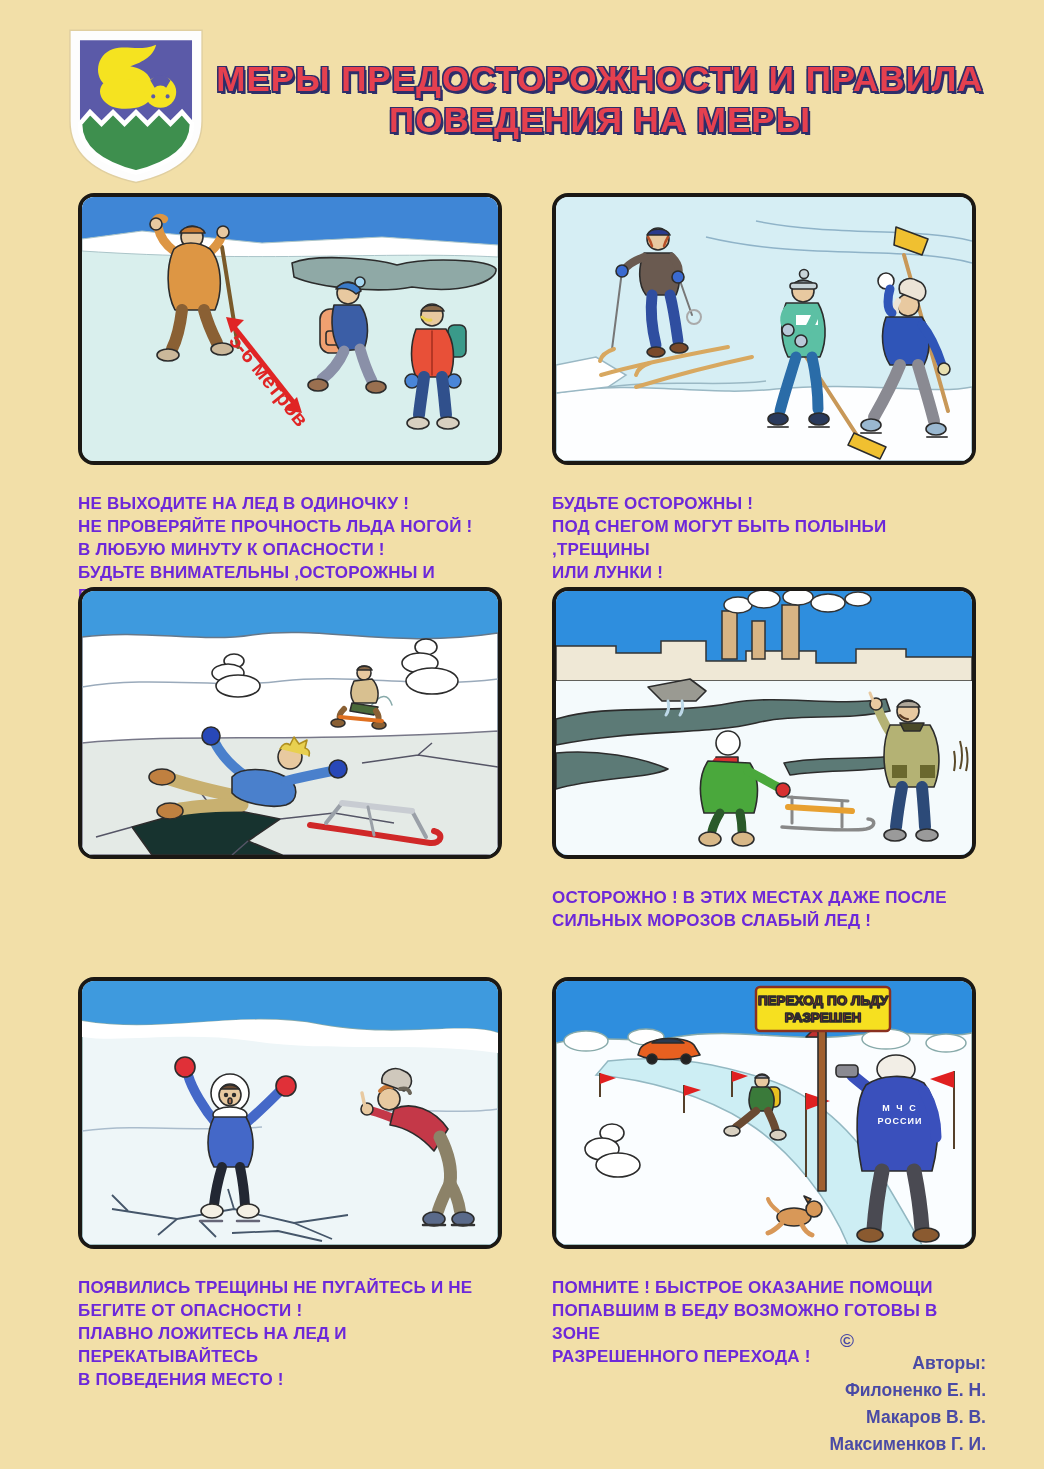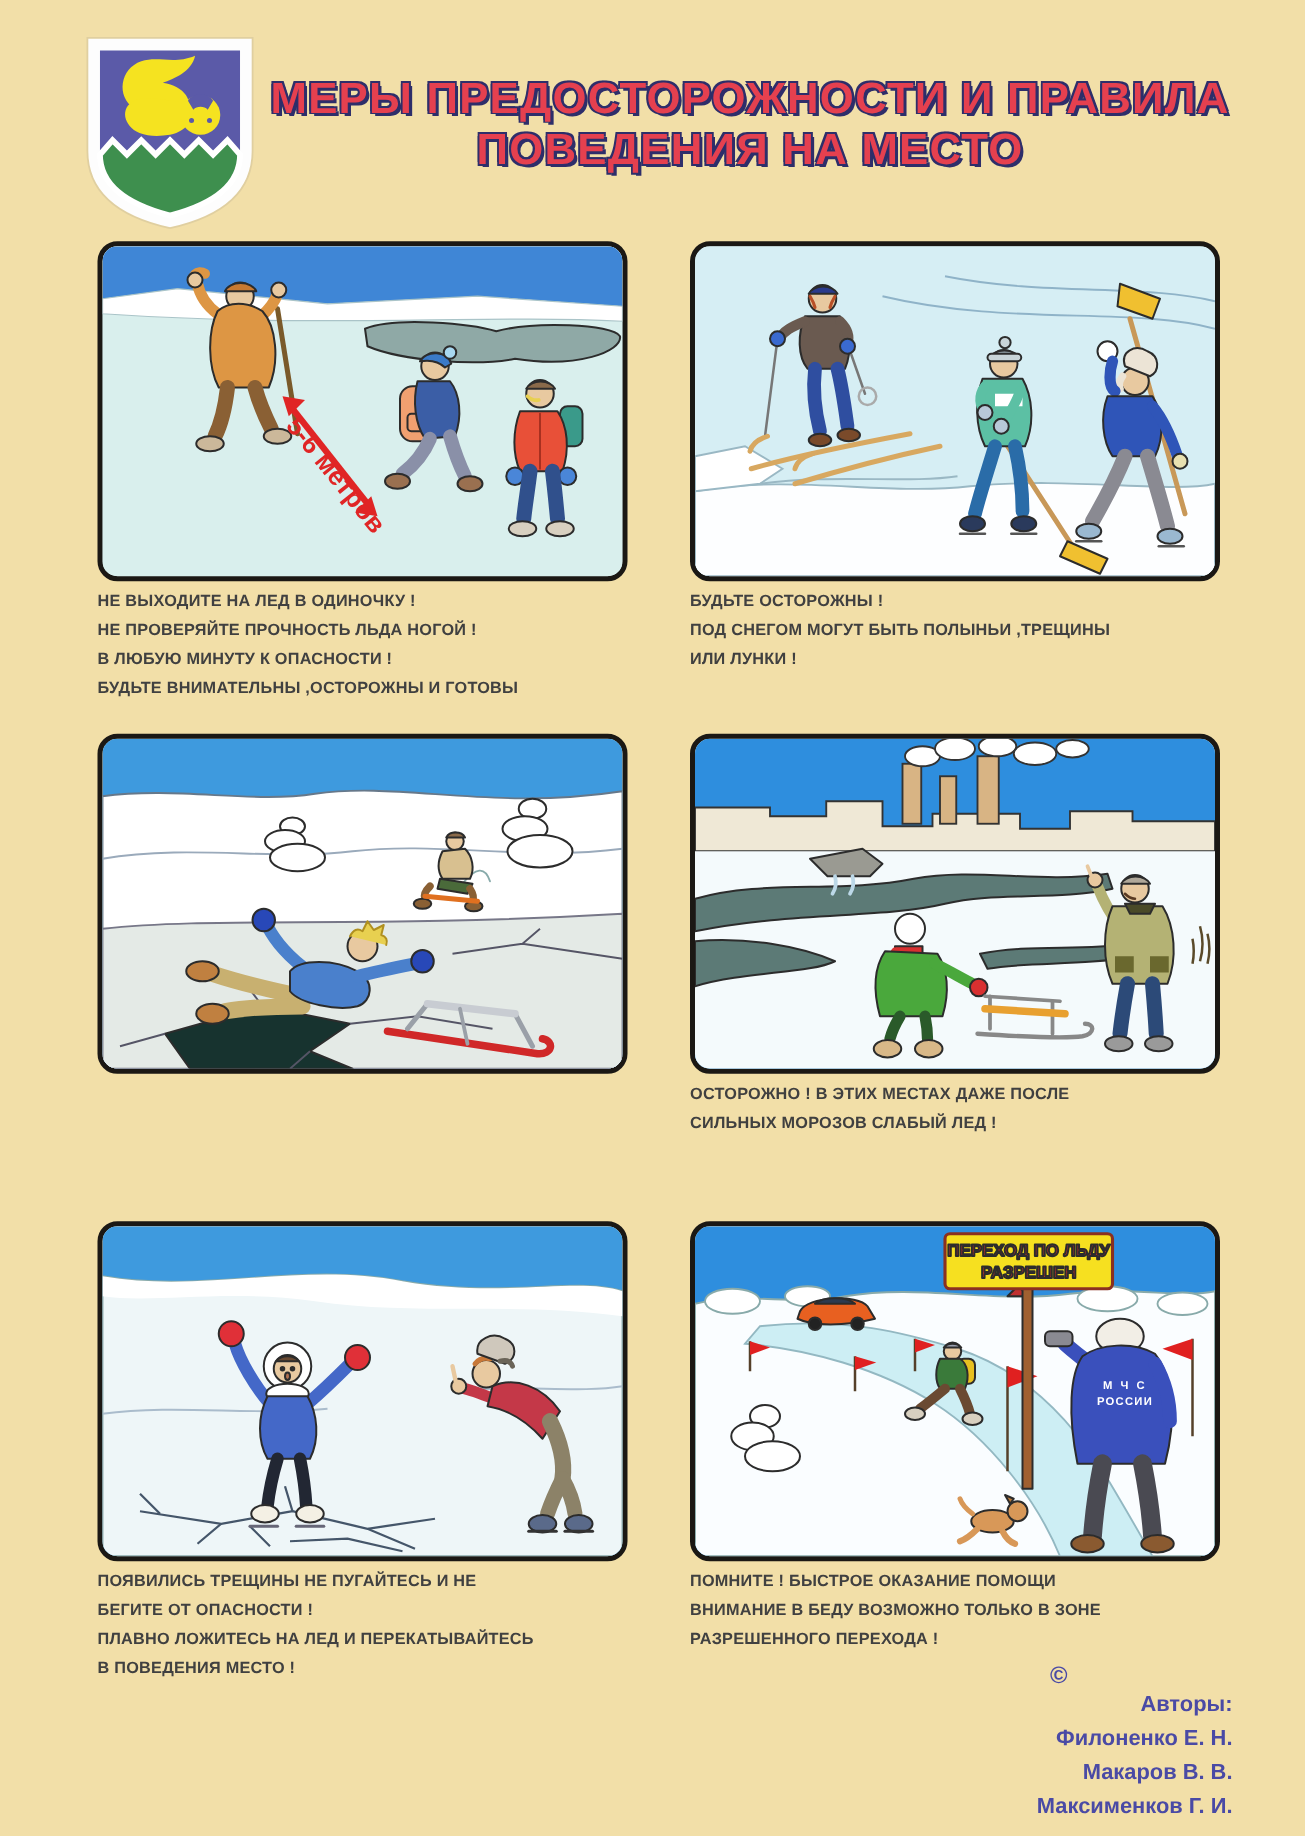--- a/index.html
+++ b/index.html
@@ -25,22 +25,22 @@
     display:grid;grid-template-columns:424px 424px;column-gap:50px;
     grid-template-rows:394px 390px auto;
   }
   .frame{
     width:416px;height:264px;
     border:4px solid #1b1814;border-radius:16px;
     overflow:hidden;background:#d9efef;
   }
   .frame svg{display:block;width:416px;height:264px;}
   .caption{
-    margin-top:4px;
-    color:#404040;font-weight:bold;font-size:13px;line-height:23px;
+    margin-top:27px;
+    color:#6d28d9;font-weight:bold;font-size:17px;line-height:23px;
     letter-spacing:.2px;
   }
   
   .copyright{
     position:absolute;left:840px;top:1330px;
     color:#4a4aa5;font-weight:bold;font-size:19px;
   }
   .credits{
     position:absolute;top:1330px;right:58px;width:300px;
     text-align:right;color:#4a4aa5;font-weight:bold;font-size:17.5px;line-height:27px;margin-top:20px;
@@ -58,21 +58,21 @@
     <path d="M11,68 L18,60 L26,68 L34,60 L42,68 L50,60 L58,68 L66,60 L74,68 L82,60 L89,68 C89,86 73,96 50,102 C27,96 11,86 11,68 Z" fill="#3e8f4e" stroke="#ffffff" stroke-width="3.2"></path>
     <path d="M30,42 C20,36 22,20 34,16 C44,13 52,18 64,13 C62,22 52,26 46,28 C58,30 64,38 59,47 C52,56 38,52 30,42 Z" fill="#f5e320"></path>
     <path d="M33,56 C24,52 22,42 30,38 C40,34 52,40 62,38 C66,46 60,55 50,57 C44,58 38,58 33,56 Z" fill="#f5e320"></path>
     <circle cx="67" cy="46" r="11" fill="#f5e320"></circle>
     <path d="M60,38 a8,7 0 0 1 14,0 l-3,5 a5,4 0 0 0 -8,0 Z" fill="#5b5aa8"></path>
     <circle cx="62" cy="49" r="1.4" fill="#5b5aa8"></circle>
     <circle cx="72" cy="49" r="1.4" fill="#5b5aa8"></circle>
   </svg>
   <div class="title">
     <div>МЕРЫ ПРЕДОСТОРОЖНОСТИ И ПРАВИЛА</div>
-    <div>ПОВЕДЕНИЯ НА МЕСТО</div>
+    <div>ПОВЕДЕНИЯ НА МЕРЫ</div>
   </div>
 </div>
 
 <div class="grid">
 
   <div class="cell">
     <div class="frame">
       <svg viewBox="0 0 416 264" preserveAspectRatio="none">
         <rect width="416" height="264" fill="#d9efed"></rect>
         <path d="M0,0 H416 V48 L300,40 L180,46 L60,34 L0,42 Z" fill="#3f86d6"></path>
@@ -454,21 +454,21 @@
           <text x="344" y="130" text-anchor="middle" fill="#ffffff" font-size="9" font-weight="bold" letter-spacing="2" stroke="none">М Ч С</text>
           <text x="344" y="143" text-anchor="middle" fill="#ffffff" font-size="9" font-weight="bold" letter-spacing="1" stroke="none">РОССИИ</text>
           <path d="M326,190 q-6,30 -8,58 M358,190 q6,30 8,58" stroke="#4a4a52" stroke-width="15" fill="none"></path>
           <ellipse cx="314" cy="254" rx="13" ry="7" fill="#8a5a30"></ellipse>
           <ellipse cx="370" cy="254" rx="13" ry="7" fill="#8a5a30"></ellipse>
         </g>
       </svg>
     </div>
     <div class="caption">
       <div>ПОМНИТЕ ! БЫСТРОЕ ОКАЗАНИЕ ПОМОЩИ</div>
-      <div>ВНИМАНИЕ В БЕДУ ВОЗМОЖНО ТОЛЬКО В ЗОНЕ</div>
+      <div>ПОПАВШИМ В БЕДУ ВОЗМОЖНО ГОТОВЫ В ЗОНЕ</div>
       <div>РАЗРЕШЕННОГО ПЕРЕХОДА !</div>
     </div>
   </div>
 </div>
 
 <div class="copyright">©</div>
 <div class="credits">
   <div>Авторы:</div>
   <div>Филоненко Е. Н.</div>
   <div>Макаров В. В.</div>

